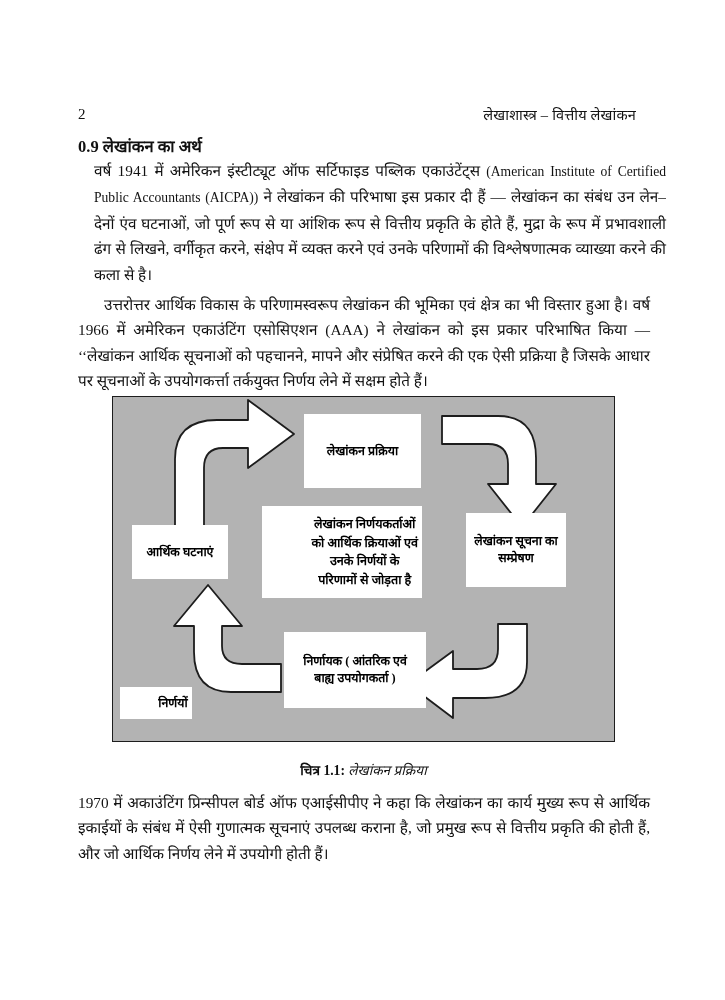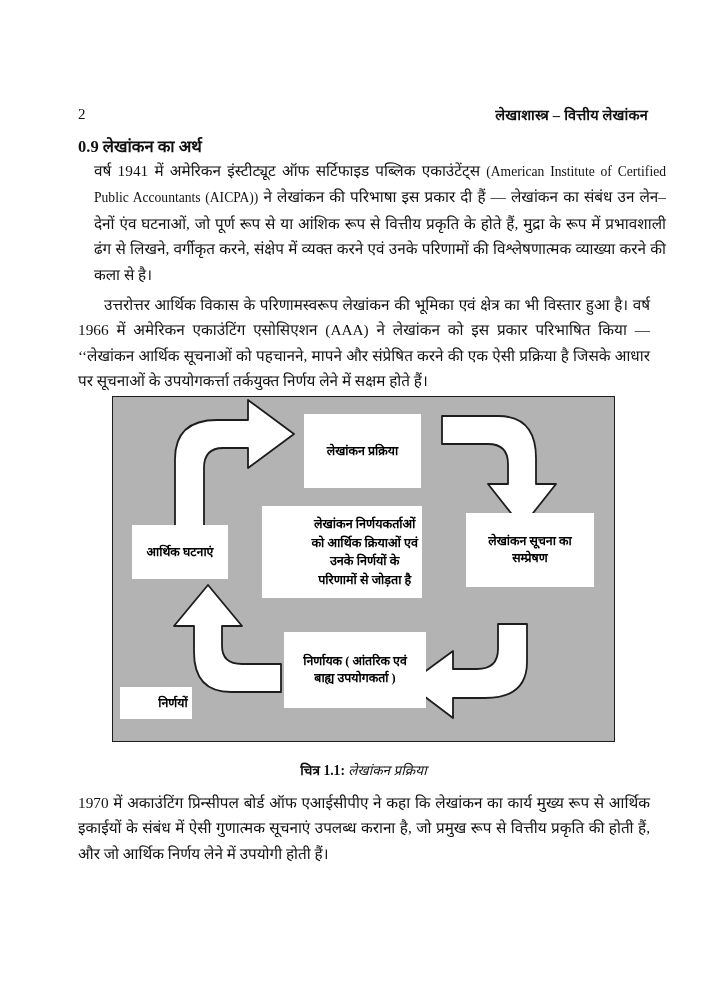--- a/index.html
+++ b/index.html
@@ -33,26 +33,25 @@
   }
   .folio {
     position: absolute;
     left: 0;
     top: 0;
     font-size: 15px;
     line-height: 20px;
   }
   .runhead-title {
     position: absolute;
-    right: 0;
+    right: 12px;
     top: 1px;
     font-size: 14.5px;
     line-height: 20px;
     letter-spacing: 0.2px;
-    font-weight: bold;
   }
 
   
   .sec-heading {
     position: absolute;
     left: 78px;
     top: 136px;
     font-size: 16.5px;
     font-weight: bold;
     line-height: 22px;
@@ -107,21 +106,21 @@
     text-align: center;
     font-size: 12.4px;
     line-height: 17px;
     font-weight: bold;
     color: #000;
     padding: 2px 4px;
   }
   .node span { display: block; }
 
   #node-process  { left: 192px; top: 18px;  width: 117px; height: 74px; }
-  #node-comm     { left: 354px; top: 117px; width: 128px; height: 74px; }
+  #node-comm     { left: 354px; top: 117px; width: 100px; height: 74px; }
   #node-decider  { left: 172px; top: 236px; width: 142px; height: 76px; }
   #node-events   { left: 20px;  top: 129px; width: 96px;  height: 54px; justify-content: center; }
   #node-center   { left: 150px; top: 110px; width: 160px; height: 92px;
                    font-size: 12.6px; line-height: 18.5px; justify-content: flex-end; }
   #node-decisions{ left: 8px;   top: 291px; width: 72px;  height: 32px; font-size: 12.4px; padding-left: 38px; }
 
   
   .fig-caption {
     position: absolute;
     left: 112px;

